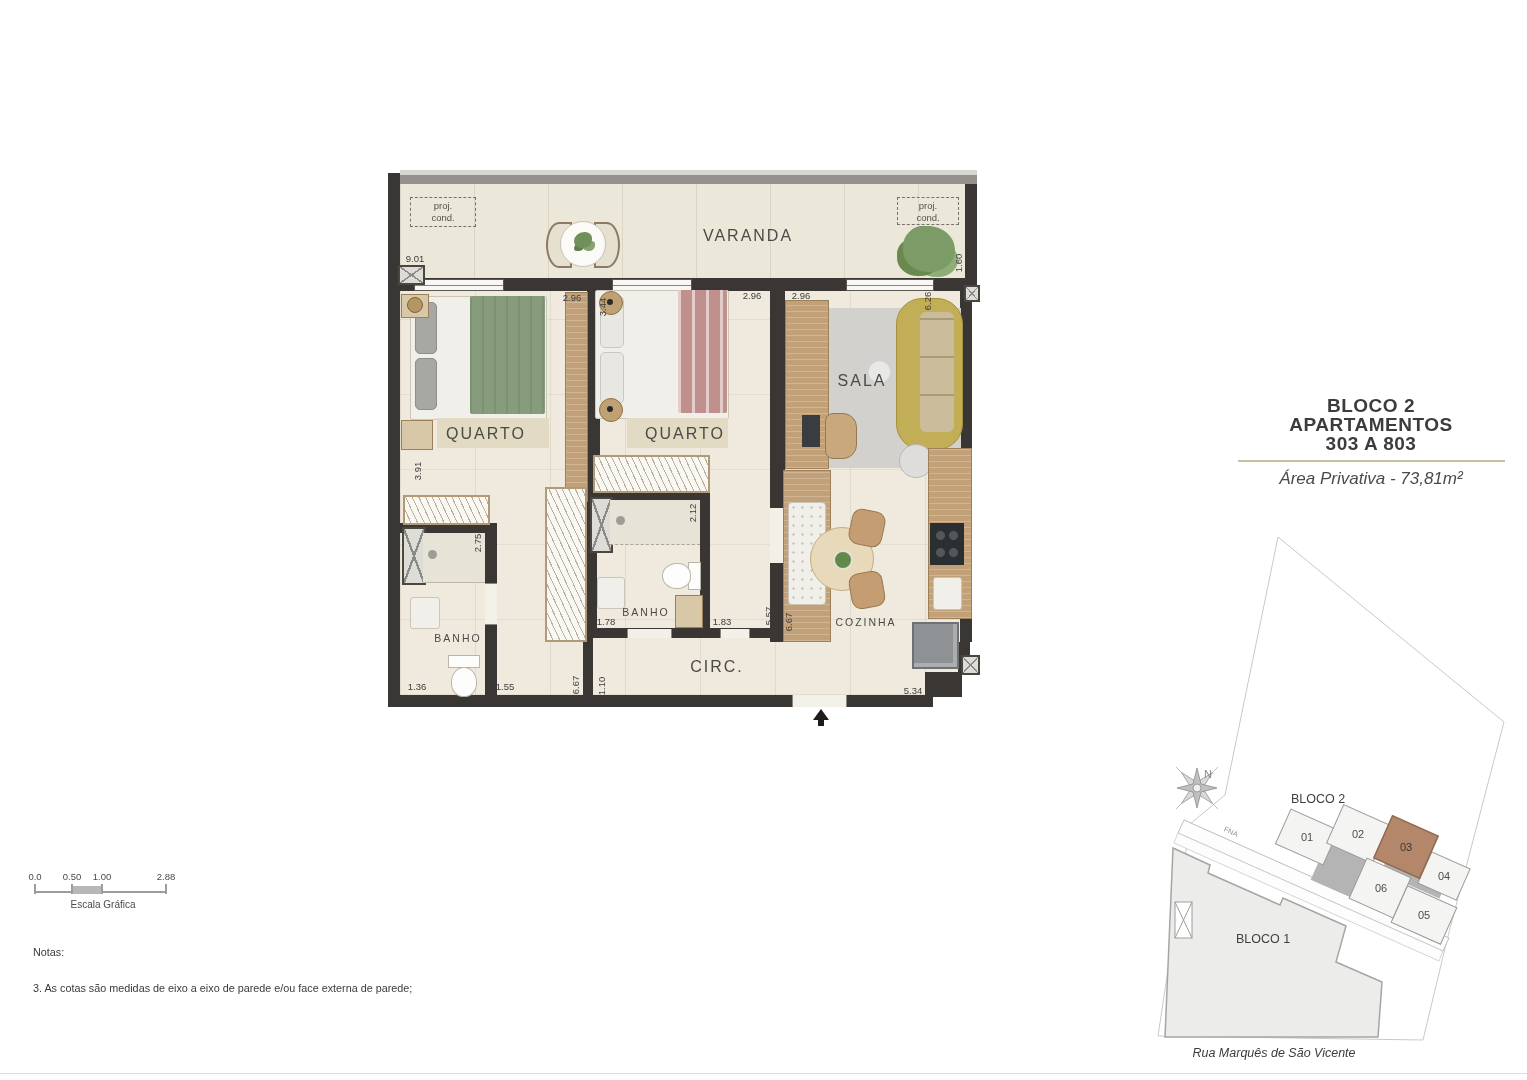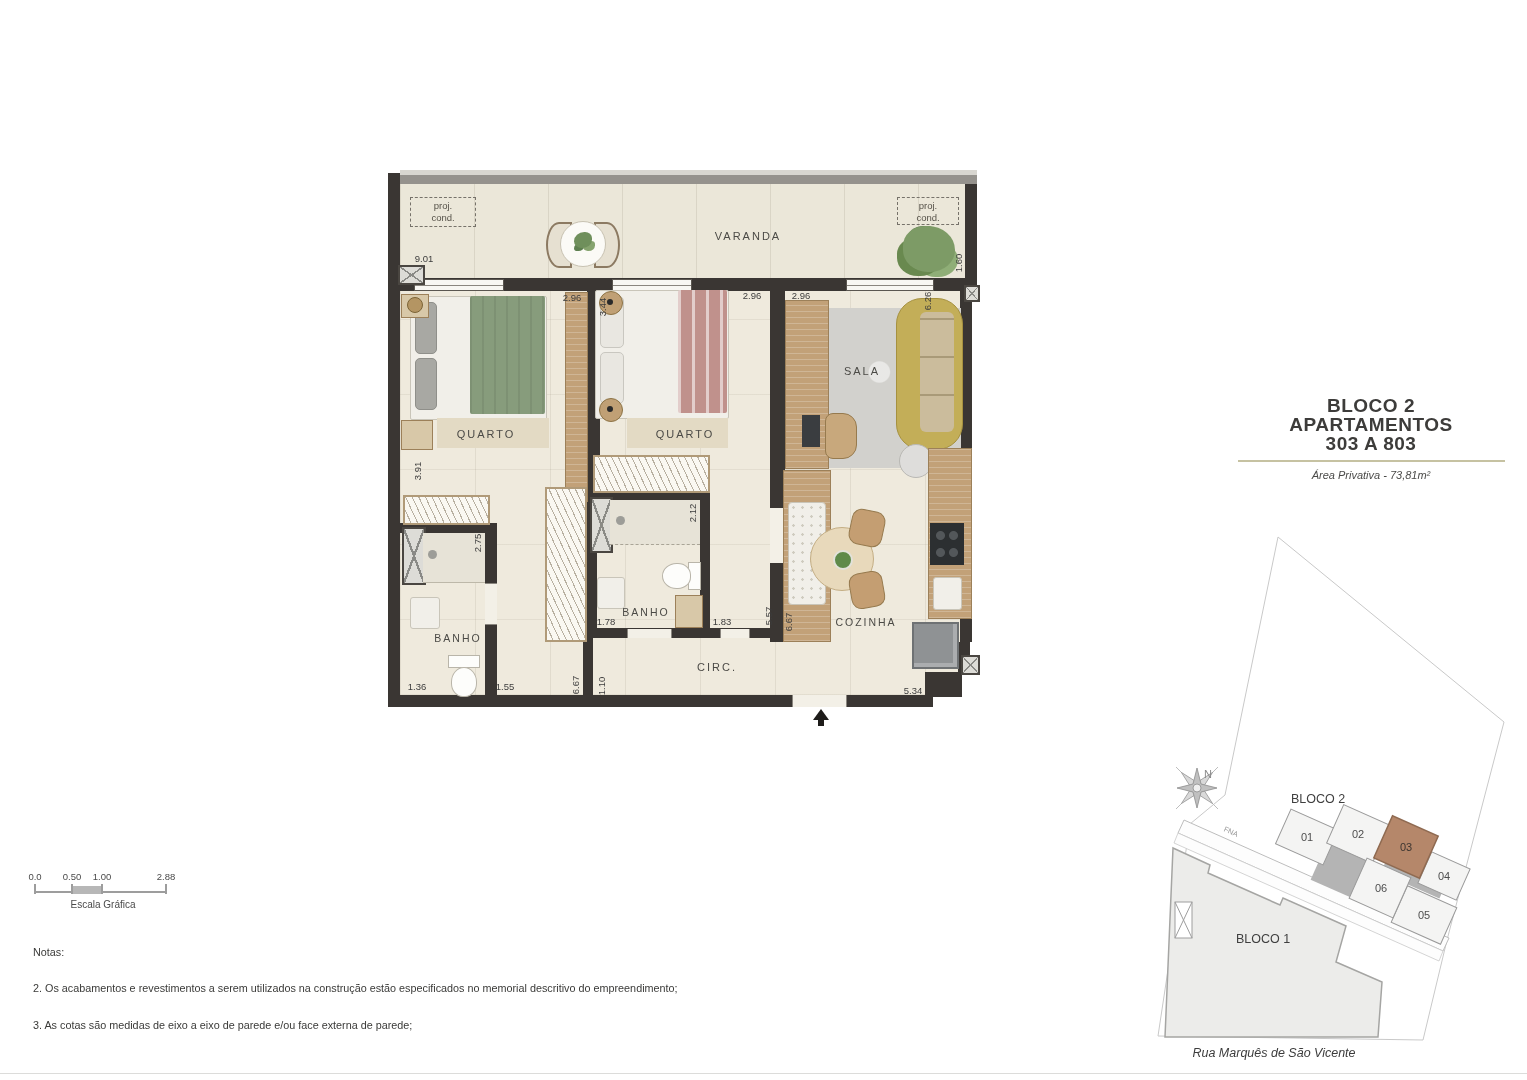--- a/index.html
+++ b/index.html
@@ -23,39 +23,39 @@
   .xbox{position:absolute;background-color:#dddcd7;border:2px solid #4a4641;
     background-image:
       linear-gradient(to top right, transparent 47%, #8a8a86 47%, #8a8a86 53%, transparent 53%),
       linear-gradient(to bottom right, transparent 47%, #8a8a86 47%, #8a8a86 53%, transparent 53%);}
   .hatch{position:absolute;background-color:#faf8f2;border:2px solid #b09a78;
     background-image:repeating-linear-gradient(65deg, transparent 0 5px, #b8b0a1 5px 6px);}
   .wood{position:absolute;background:#c2a178;
     background-image:repeating-linear-gradient(0deg, rgba(255,255,255,.22) 0 1px, transparent 1px 6px);
     border:1px solid #9c8059;}
   .wood.h{background-image:repeating-linear-gradient(90deg, rgba(255,255,255,.22) 0 1px, transparent 1px 6px);}
-  .rlabel{position:absolute;font-size:11px;letter-spacing:2px;color:#4b4a46;
+  .rlabel{position:absolute;font-size:16px;letter-spacing:2px;color:#4b4a46;
     transform:translate(-50%,-50%);white-space:nowrap;}
   .dim{position:absolute;font-size:9.5px;color:#3c3c3c;transform:translate(-50%,-50%);white-space:nowrap;}
   .dim.v{transform:translate(-50%,-50%) rotate(-90deg);}
   .dashbox{position:absolute;border:1px dashed #76726a;color:#565249;font-size:9.5px;
     text-align:center;line-height:12px;padding-top:2px;}
   .white{position:absolute;background:#f1efe9;border:1px solid #c9c5b9;border-radius:3px;}
   .pillow{position:absolute;background:#a8a8a3;border-radius:5px;border:1px solid #8f8f8a;}
   .pillow.lite{background:#e9e7e1;border-color:#c9c7c0;}
   
   .arrow-tri{position:absolute;width:0;height:0;border-left:8px solid transparent;
     border-right:8px solid transparent;border-bottom:11px solid #1e1c1a;}
   .arrow-stem{position:absolute;width:6px;height:7px;background:#1e1c1a;}
   
   #titleblock{position:absolute;left:1221px;top:396px;width:300px;text-align:center;color:#3d3c3a;}
   #titleblock .t{font-size:19px;font-weight:bold;line-height:19px;letter-spacing:.5px;}
   #rule{position:absolute;left:1238px;top:460px;width:267px;height:2px;background:#c6c2a2;}
   #areatxt{position:absolute;left:1221px;top:469px;width:300px;text-align:center;
-    font-style:italic;font-size:11px;color:#4a4a48;}
+    font-style:italic;font-size:17px;color:#4a4a48;}
   
   #scalebar{position:absolute;left:28px;top:871px;width:160px;height:44px;font-size:9.5px;color:#4a4a4a;}
   #scalebar .lab{position:absolute;transform:translateX(-50%);top:0;}
   #scalebar .base{position:absolute;top:20px;height:2px;background:#9d9d9d;}
   #scalebar .tick{position:absolute;top:13px;width:2px;height:10px;background:#9d9d9d;}
   #scalebar .fill{position:absolute;top:15px;height:8px;background:#b7b7b7;}
   #scalebar .cap{position:absolute;top:28px;left:0;width:150px;text-align:center;font-size:10px;color:#4a4a4a;}
   
   #notes{position:absolute;left:33px;top:921px;font-size:10.8px;line-height:12.3px;
     color:#3a3a38;white-space:pre;}
@@ -178,27 +178,27 @@
   <div class="white" style="left:545px;top:407px;width:27px;height:31px;"></div>
   <div class="abs" style="left:524px;top:452px;width:43px;height:43px;background:#8f9294;border:2px solid #6f7274;box-shadow:inset -4px -4px 0 rgba(255,255,255,.25);"></div>
 
   <div class="gap" style="left:404px;top:525px;width:53px;height:12px;"></div>
   <div class="arrow-stem" style="left:430px;top:549px;"></div>
   <div class="arrow-tri" style="left:425px;top:539px;"></div>
 
   <div class="rlabel" style="left:360px;top:66px;">VARANDA</div>
   <div class="rlabel" style="left:98px;top:264px;">QUARTO</div>
   <div class="rlabel" style="left:297px;top:264px;">QUARTO</div>
-  <div class="rlabel" style="left:474px;top:201px;">SALA</div>
+  <div class="rlabel" style="left:474px;top:211px;">SALA</div>
   <div class="rlabel" style="left:70px;top:468px;font-size:10.5px;">BANHO</div>
   <div class="rlabel" style="left:258px;top:442px;font-size:10.5px;">BANHO</div>
   <div class="rlabel" style="left:329px;top:497px;">CIRC.</div>
   <div class="rlabel" style="left:478px;top:452px;font-size:10.5px;">COZINHA</div>
 
-  <div class="dim" style="left:36px;top:88px;">9.01</div>
+  <div class="dim" style="left:27px;top:88px;">9.01</div>
   <div class="dim v" style="left:570px;top:93px;">1.60</div>
   <div class="dim" style="left:184px;top:127px;">2.96</div>
   <div class="dim v" style="left:214px;top:137px;">3.44</div>
   <div class="dim" style="left:364px;top:125px;">2.96</div>
   <div class="dim" style="left:413px;top:125px;">2.96</div>
   <div class="dim v" style="left:539px;top:131px;">6.26</div>
   <div class="dim v" style="left:29px;top:301px;">3.91</div>
   <div class="dim v" style="left:89px;top:373px;">2.75</div>
   <div class="dim" style="left:29px;top:516px;">1.36</div>
   <div class="dim" style="left:117px;top:516px;">1.55</div>
@@ -229,21 +229,20 @@
   <div class="fill" style="left:44px;width:30px;"></div>
   <div class="tick" style="left:6px;"></div>
   <div class="tick" style="left:43px;"></div>
   <div class="tick" style="left:73px;"></div>
   <div class="tick" style="left:137px;"></div>
   <div class="cap">Escala Gráfica</div>
 </div>
 
 <div id="notes">
   <div>Notas:</div>
-  <div>2. Os acabamentos e revestimentos a serem utilizados na construção estão especificados no memorial descritivo do empreendimento;</div>
   <div>3. As cotas são medidas de eixo a eixo de parede e/ou face externa de parede;</div>
   
   
   
   
   
   
   
   
 </div>

